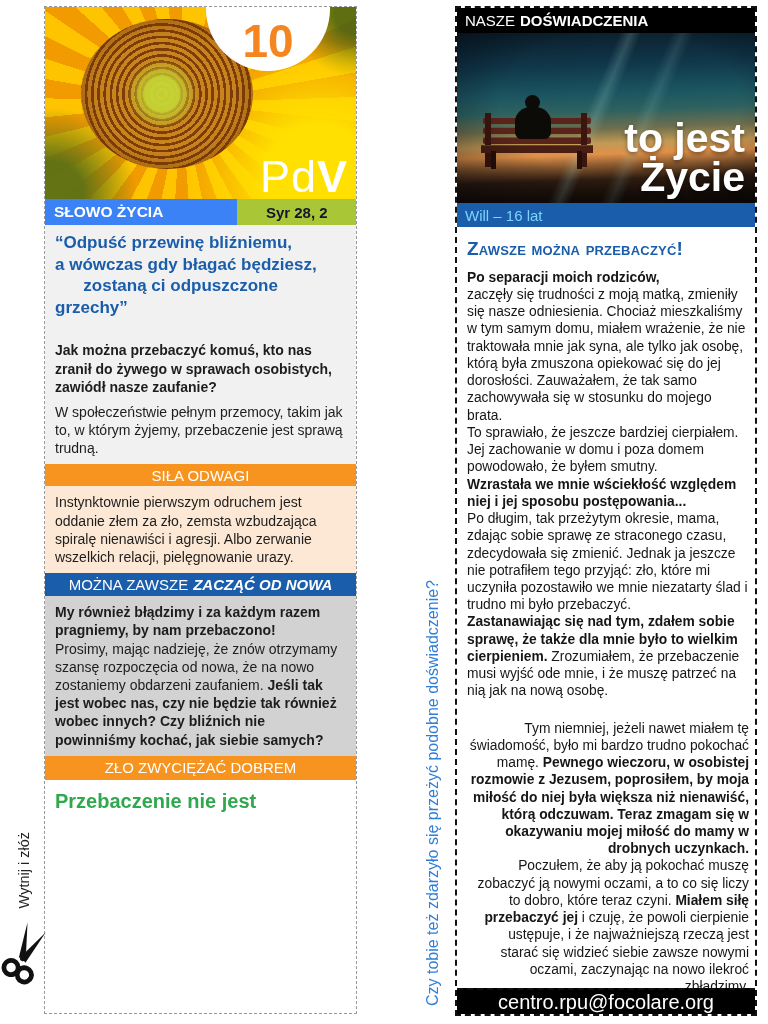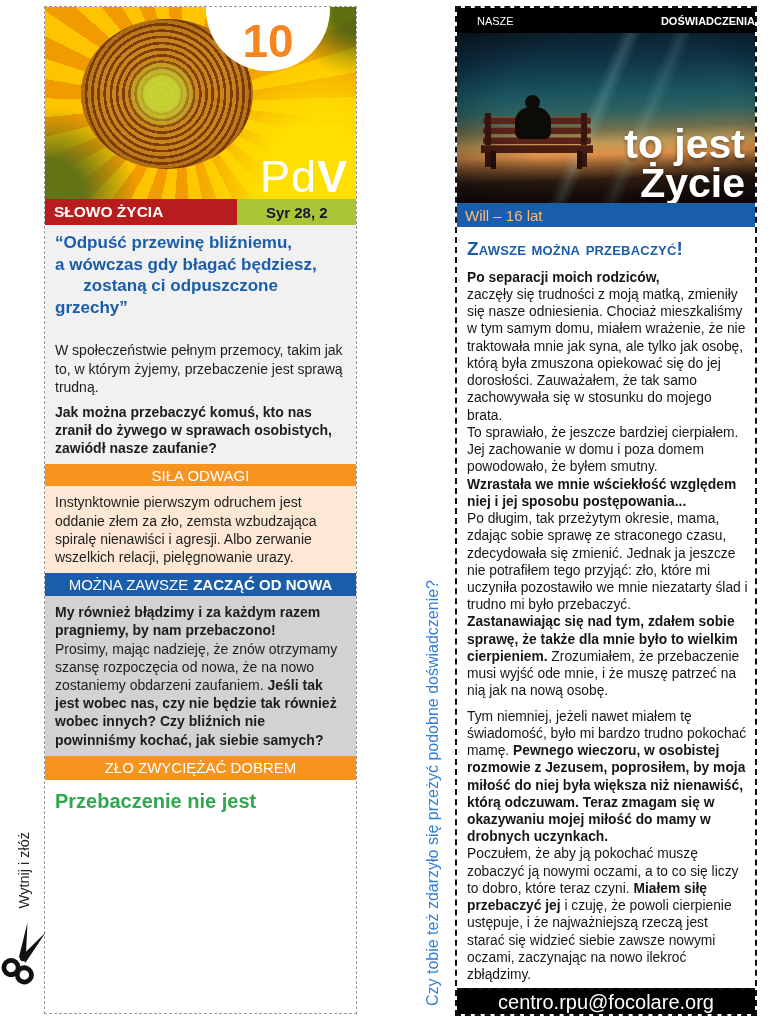--- a/index.html
+++ b/index.html
@@ -26,70 +26,70 @@
       repeating-radial-gradient(circle at 47% 50%, #7d3d08 0 2.6px, #ca841e 2.6px 6.2px);
     box-shadow:inset 0 0 20px rgba(110,55,0,.65);
   }
   .badge{position:absolute;top:-60px;right:26px;width:124px;height:124px;border-radius:50%;
     background:#fff;display:flex;align-items:flex-end;justify-content:center;}
   .badge-num{color:#f5861f;font-weight:bold;font-size:46px;line-height:1;padding-bottom:7px;}
   .pdv{position:absolute;right:8px;bottom:0;color:#fff;font-size:45px;line-height:1;letter-spacing:1px;}
   .pdv-pd{font-weight:400;}
   .pdv-v{font-weight:700;}
   .header-bar{display:flex;height:26px;flex:none;}
-  .header-title{background:#b91c1c;color:#fff;font-weight:bold;font-size:15.5px;
+  .header-title{background:#3b82f6;color:#fff;font-weight:bold;font-size:15.5px;
     display:flex;align-items:center;padding-left:9px;width:59%;}
   .header-ref{background:#a8c636;color:#15152e;font-weight:bold;font-size:15px;
     display:flex;align-items:center;justify-content:center;flex:1;}
   .section{padding:7px 10px;font-size:14px;line-height:1.3;flex:none;}
   .section p{margin:0 0 7px;}
   .section p:last-child{margin-bottom:0;}
   .intro{background:#f1f1f1;}
   .quote{color:#1a5dab;font-weight:bold;font-size:17px;line-height:1.27;white-space:pre-wrap;margin-bottom:23px;}
   .bar{height:22px;display:flex;align-items:center;justify-content:center;
     color:#fff;font-weight:normal;font-size:15px;flex:none;}
   .bar-orange{background:#f79420;}
   .bar-blue{background:#1a5dab;font-weight:normal;height:23px;}
-  .bar-blue b{margin-left:5px;}
+  .bar-blue b{margin-left:5px;font-style:italic;}
   .peach{background:#fce8d4;}
   .graybg{background:#d2d2d2;}
   .final{background:#fff;flex:1;}
   .green-heading{color:#2fa84e;font-weight:bold;font-size:20px;line-height:1.22;margin:2px 0 9px;}
   .green-heading .l2{text-align:right;padding-right:12px;}
   
   .right-col{
     position:absolute;left:455px;top:6px;width:302px;height:1010px;
     border:2px dashed #111;background:#fff;display:flex;flex-direction:column;overflow:hidden;box-sizing:border-box;
   }
-  .black-bar{height:25px;background:#000;color:#fff;font-size:11px;display:flex;align-items:center;padding-left:20px;flex:none;justify-content:space-between;}
-  .black-bar b{}
+  .black-bar{height:25px;background:#000;color:#fff;font-size:15px;display:flex;align-items:center;padding-left:8px;flex:none;}
+  .black-bar b{margin-left:5px;}
   .photo{height:170px;position:relative;overflow:hidden;flex:none;}
   .ph-sky{position:absolute;inset:0;background:
     linear-gradient(178deg,#0b1d2a 0%,#10374a 20%,#1b5560 36%,#2e6260 46%,#6f6f4e 56%,#c29a55 64%,#e09048 70%,#8a5a30 76%,#2e1c10 84%,#150d07 94%,#0e0905 100%);}
   .ph-streaks{position:absolute;inset:0;background:
     linear-gradient(113deg, transparent 44%, rgba(170,220,215,.20) 47%, transparent 50%,
       transparent 58%, rgba(170,220,215,.13) 61%, transparent 64%);}
   .ph-vig{position:absolute;inset:0;background:radial-gradient(ellipse at 55% 42%, transparent 52%, rgba(0,0,8,.5) 100%);}
   .bench{position:absolute;left:22px;bottom:34px;width:116px;height:58px;}
   .bench-bar{position:absolute;left:4px;width:108px;height:6px;background:#5a241a;border-top:1px solid #8a4426;border-radius:2px;}
   .bb1{top:6px;} .bb2{top:16px;} .bb3{top:26px;}
   .bench-post{position:absolute;width:6px;height:54px;background:#3a160e;top:2px;}
   .bp1{left:6px;} .bp2{left:102px;}
   .bench-seat{position:absolute;left:2px;bottom:16px;width:112px;height:7px;background:#4a1e12;border-top:1px solid #7a3a22;}
   .bench-leg{position:absolute;width:5px;height:18px;background:#241008;bottom:0;}
   .bl1{left:12px;} .bl2{left:98px;}
   .person-head{position:absolute;left:46px;top:-16px;width:15px;height:15px;border-radius:50%;background:#0d0b08;}
   .person-body{position:absolute;left:36px;top:-4px;width:36px;height:32px;border-radius:45% 45% 20% 20%;background:#0d0b08;}
-  .ph-overlay{position:absolute;right:10px;bottom:0;color:#fff;font-weight:bold;font-size:41px;
+  .ph-overlay{position:absolute;right:10px;bottom:6px;color:#fff;font-weight:bold;font-size:41px;
     line-height:.95;text-align:right;white-space:pre-line;text-shadow:0 2px 4px rgba(0,0,0,.45);}
-  .will-bar{height:24px;background:#1a5dab;color:#fdba74;font-size:15px;display:flex;align-items:center;padding-left:8px;flex:none;}
+  .will-bar{height:24px;background:#1a5dab;color:#7dd3fc;font-size:15px;display:flex;align-items:center;padding-left:8px;flex:none;}
   .story{flex:1;padding:8px 6px 0 10px;font-size:13.8px;line-height:1.25;color:#161616;overflow:hidden;}
   .story-title{font-variant:small-caps;color:#1a5dab;font-weight:bold;font-size:19px;letter-spacing:.2px;margin:2px 0 8px;}
   .story p{margin:0;}
-  .story p + p{margin-top:8px;}
+  .story p + p{margin-top:20px;text-align:right;}
   .footer{flex:none;border-top:2px dashed #111;background:#000;color:#fff;font-size:20px;height:24px;
     display:flex;align-items:center;justify-content:center;}
   
   .question-vertical{position:absolute;left:424px;bottom:18px;writing-mode:vertical-rl;
     transform:rotate(180deg);color:#2f7ed8;font-size:16px;}
   .cutfold-label{position:absolute;left:16px;top:832px;writing-mode:vertical-rl;
     transform:rotate(180deg);font-size:14.5px;color:#222;}
   .scissors{position:absolute;left:5px;top:920px;transform:rotate(20deg);}
 </style>
 </head>
@@ -107,22 +107,22 @@
 
   <div class="header-bar">
     <div class="header-title">SŁOWO ŻYCIA</div>
     <div class="header-ref">Syr 28, 2</div>
   </div>
 
   <div class="section intro">
     <div class="quote">“Odpuść przewinę bliźniemu,
 a wówczas gdy błagać będziesz,
       zostaną ci odpuszczone grzechy”</div>
+    <p style="font-weight:bold">Jak można przebaczyć komuś, kto nas zranił do żywego w sprawach osobistych, zawiódł nasze zaufanie?</p>
     <p>W społeczeństwie pełnym przemocy, takim jak to, w którym żyjemy, przebaczenie jest sprawą trudną.</p>
-    <p style="font-weight:bold">Jak można przebaczyć komuś, kto nas zranił do żywego w sprawach osobistych, zawiódł nasze zaufanie?</p>
   </div>
 
   <div class="bar bar-orange">SIŁA ODWAGI</div>
 
   <div class="section peach">
     <p>Instynktownie pierwszym odruchem jest oddanie złem za zło, zemsta wzbudzająca spiralę nienawiści i agresji. Albo zerwanie wszelkich relacji, pielęgnowanie urazy.</p>
   </div>
 
   <div class="bar bar-blue">
     <span>MOŻNA ZAWSZE</span>

